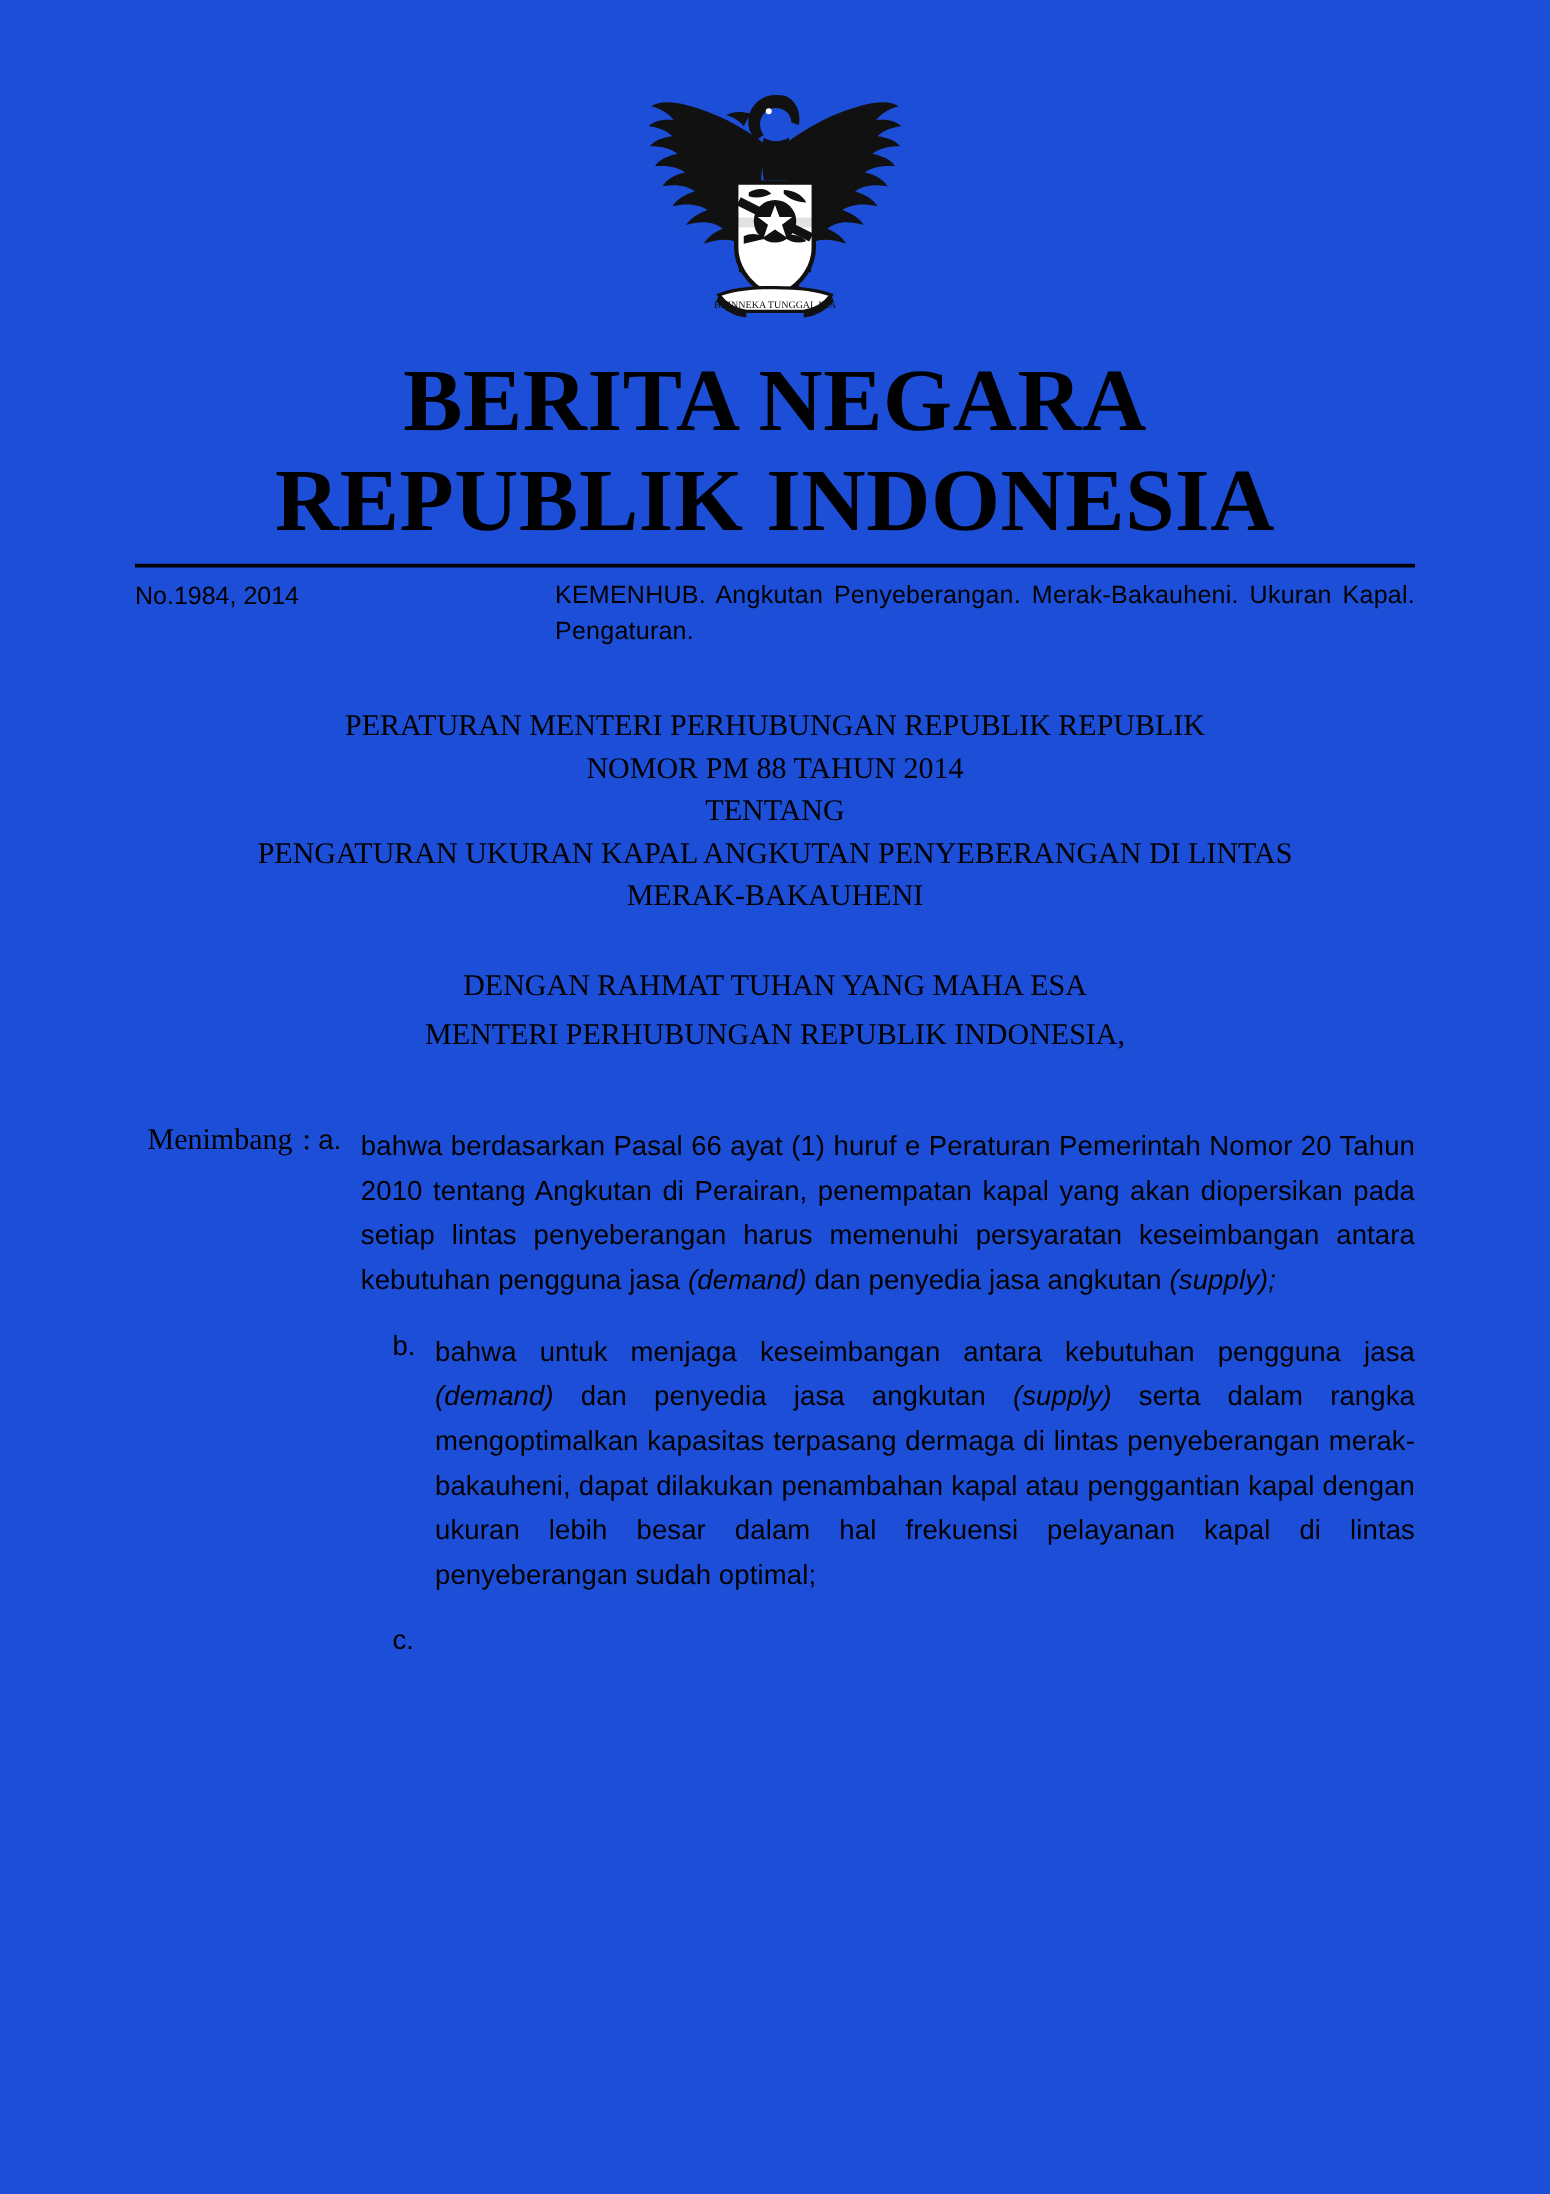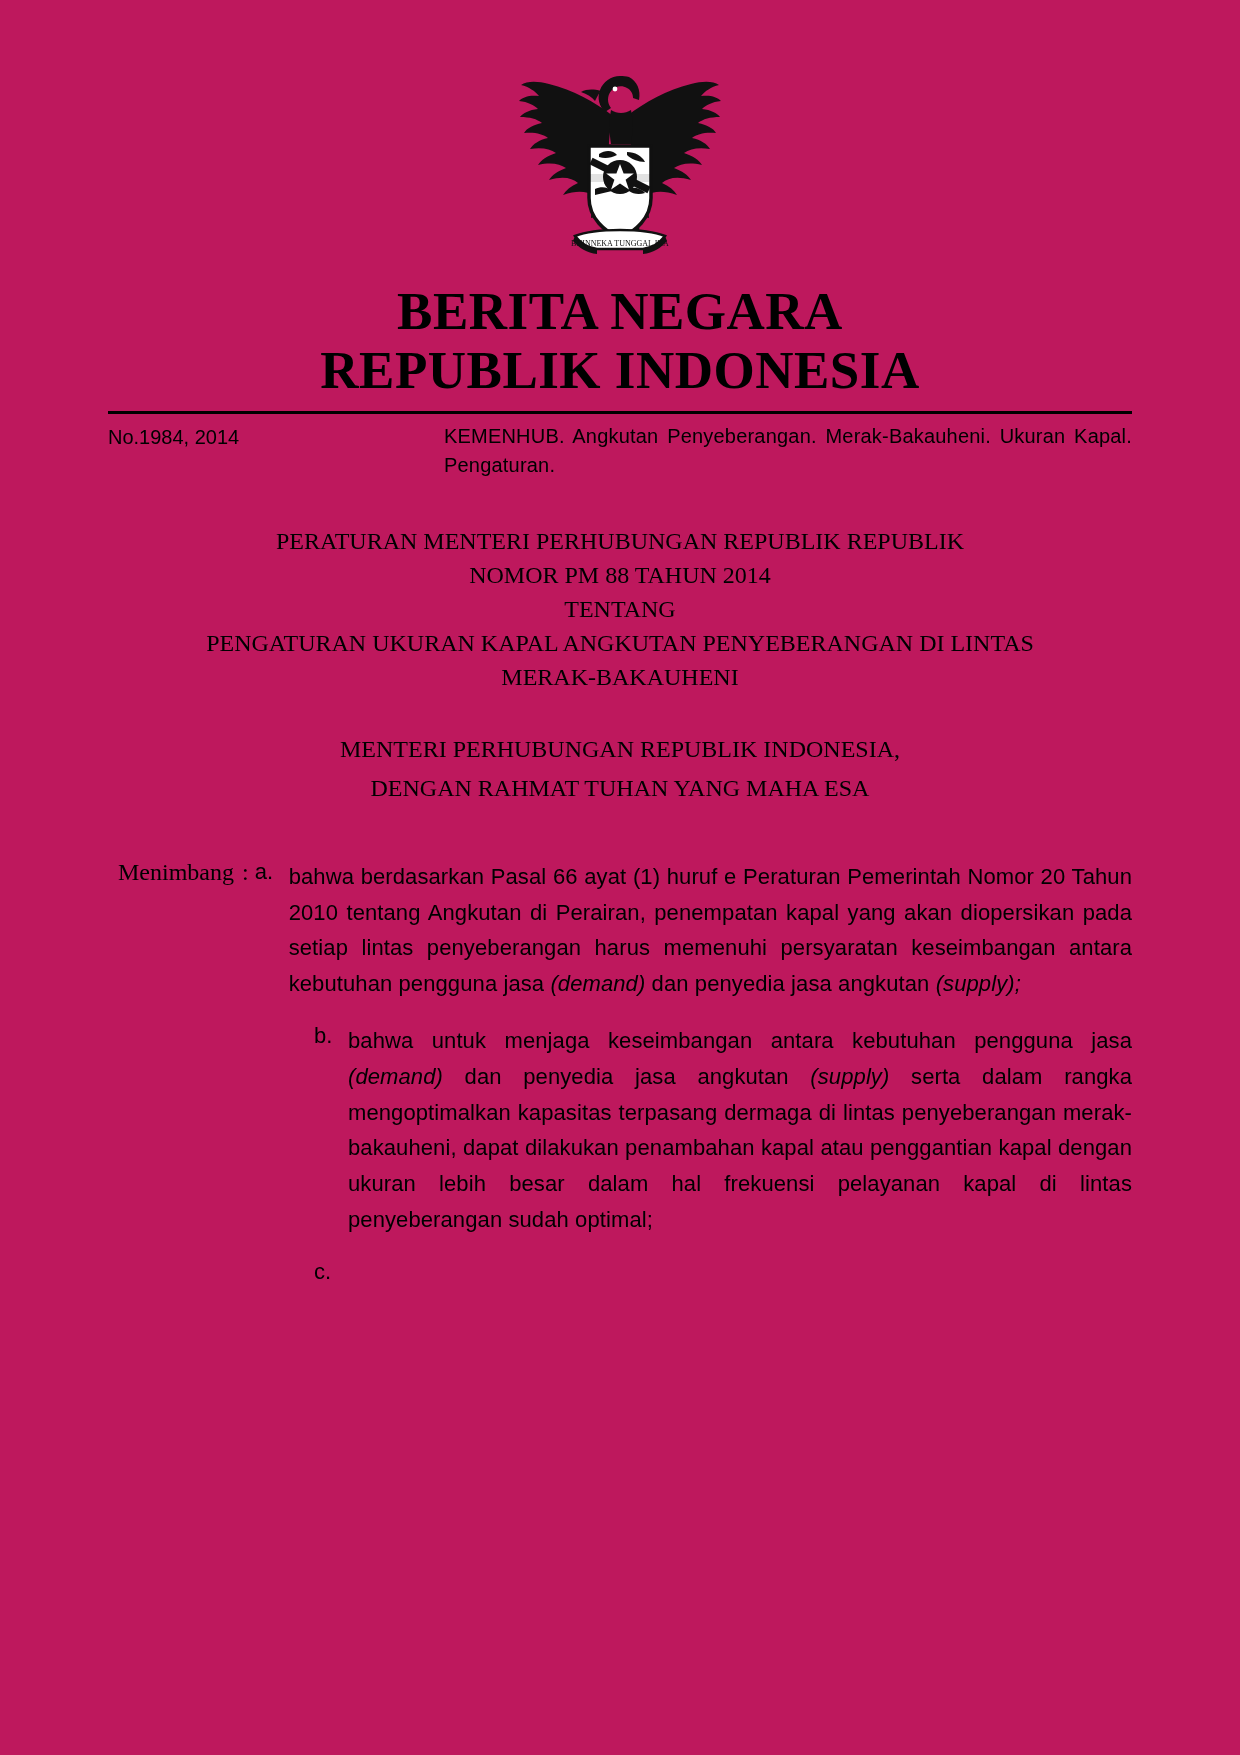--- a/index.html
+++ b/index.html
@@ -4,21 +4,21 @@
 <style>
   html, body {
     margin: 0;
     padding: 0;
     background: #ffffff;
   }
   .page {
     position: relative;
     width: 1240px;
     height: 1755px;
-    background: #be185d;
+    background: #1d4ed8;
     font-family: "Liberation Serif", serif;
     color: #000000;
     box-sizing: border-box;
     overflow: hidden;
   }
   
   .emblem-wrap {
     width: 100%;
     display: flex;
     justify-content: center;
@@ -27,21 +27,21 @@
   .emblem {
     width: 210px;
     height: 210px;
     display: block;
   }
   
   .masthead {
     text-align: center;
     font-family: "Liberation Serif", serif;
     font-weight: bold;
-    font-size: 53px;
+    font-size: 71px;
     line-height: 1.12;
     letter-spacing: 0.5px;
     margin-top: 14px;
   }
   .masthead .line {
     display: block;
   }
   .rule {
     border: none;
     border-top: 3px solid #000;
@@ -203,22 +203,22 @@
 
   <div class="title-block">
     <span class="t-line">PERATURAN MENTERI PERHUBUNGAN REPUBLIK REPUBLIK</span>
     <span class="t-line">NOMOR PM 88 TAHUN 2014</span>
     <span class="t-line">TENTANG</span>
     <span class="t-line">PENGATURAN UKURAN KAPAL ANGKUTAN PENYEBERANGAN DI LINTAS</span>
     <span class="t-line">MERAK-BAKAUHENI</span>
   </div>
 
   <div class="preamble">
+    <span class="p-line">DENGAN RAHMAT TUHAN YANG MAHA ESA</span>
     <span class="p-line">MENTERI PERHUBUNGAN REPUBLIK INDONESIA,</span>
-    <span class="p-line">DENGAN RAHMAT TUHAN YANG MAHA ESA</span>
   </div>
 
   <div class="consider">
 
     <div class="c-first">
       <span class="c-label">Menimbang</span>
       <span class="c-colon">:</span>
       <span class="c-marker">a.</span>
       <span class="c-text"><span>bahwa berdasarkan Pasal 66 ayat (1) huruf e Peraturan Pemerintah Nomor 20 Tahun 2010 tentang Angkutan di Perairan, penempatan kapal yang akan diopersikan pada setiap lintas penyeberangan harus memenuhi persyaratan keseimbangan antara kebutuhan pengguna jasa </span><em>(demand)</em><span> dan penyedia jasa angkutan </span><em>(supply);</em><span></span></span>
     </div>

